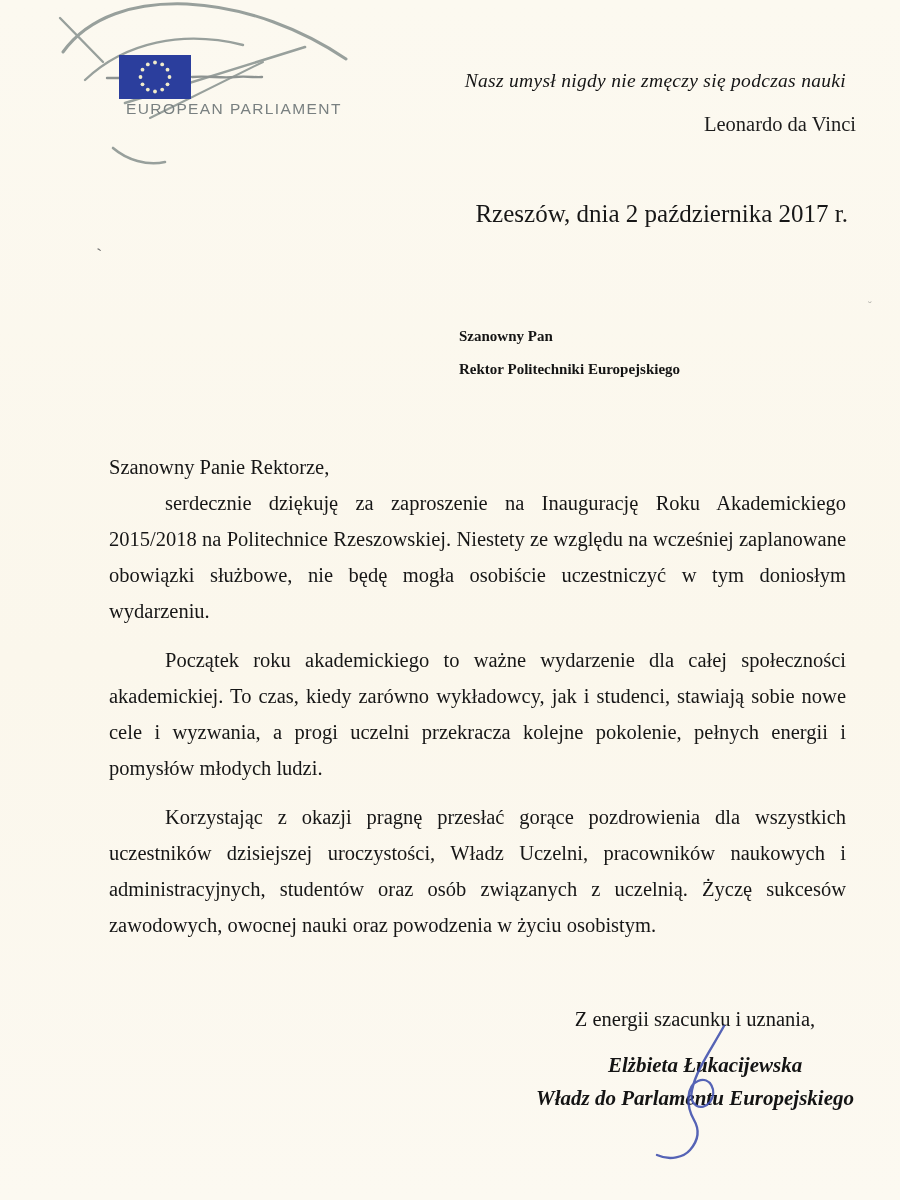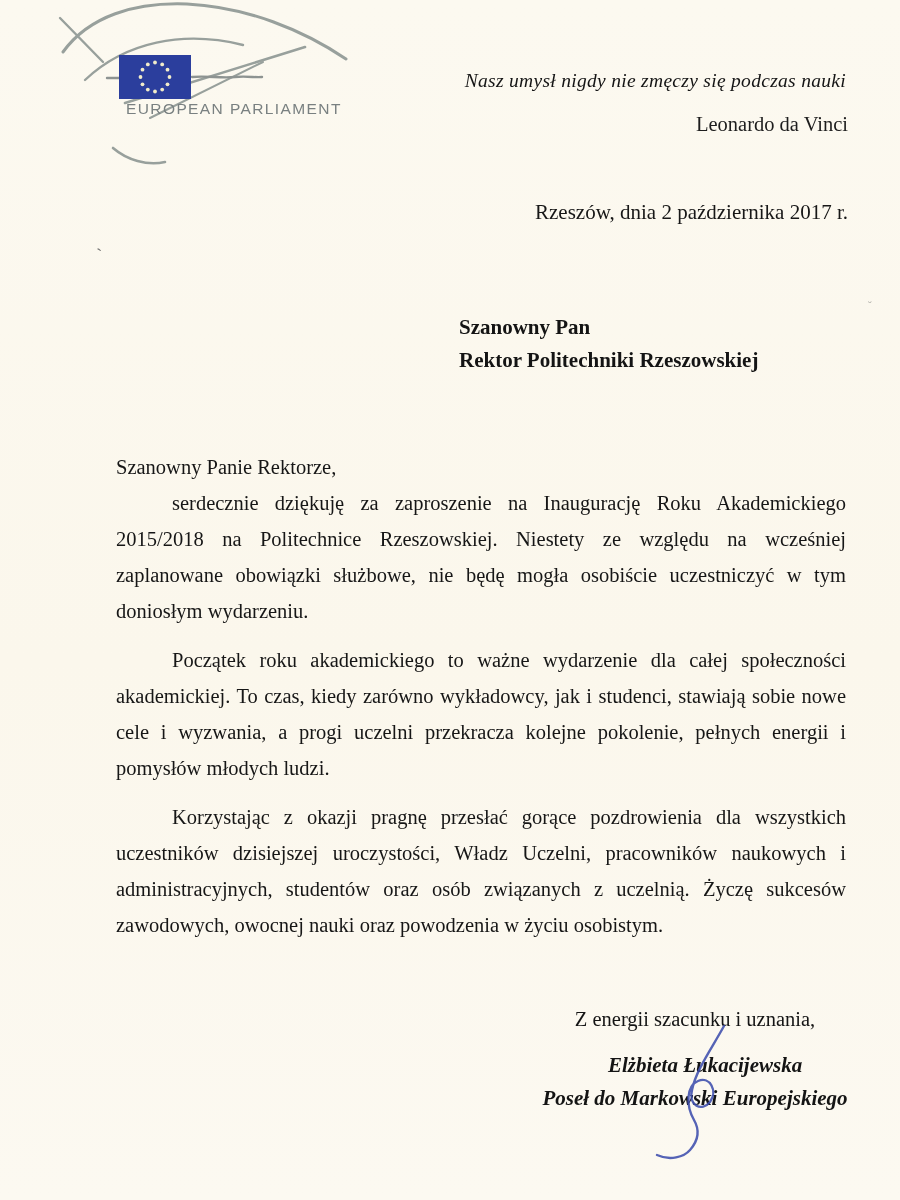--- a/index.html
+++ b/index.html
@@ -46,70 +46,70 @@
     font-size: 19.5px;
     font-weight: normal;
     font-style: italic;
     letter-spacing: 0.3px;
     color: #151515;
     white-space: nowrap;
   }
   .quote-author {
     position: absolute;
     top: 113px;
-    right: 52px;
+    right: 44px;
     font-size: 20.5px;
     color: #1d1d1d;
   }
 
   
   .dateline {
     position: absolute;
     top: 200px;
     right: 52px;
-    font-size: 21px;
+    font-size: 25px;
     color: #171717;
     white-space: nowrap;
   }
 
   
   .artifact {
     position: absolute;
     color: #6e6e6e;
     font-size: 18px;
     line-height: 1;
     user-select: none;
   }
   .artifact.a1 { left: 97px; top: 246px; transform: rotate(-8deg); }
   .artifact.a2 { left: 868px; top: 300px; font-size: 11px; color: #9a9a96; }
 
   
   .addressee {
     position: absolute;
     left: 459px;
-    top: 311px;
-    font-size: 21px;
+    top: 320px;
+    font-size: 15px;
     font-weight: bold;
     line-height: 33px;
     color: #141414;
     white-space: nowrap;
   }
 
   
   .letter-body {
     position: absolute;
     left: 104px;
     top: 449px;
     width: 742px;
     font-size: 20.5px;
     line-height: 36px;
     color: #161616;
   }
   .letter-body p {
-    margin: 0 0 13px 12px;
+    margin: 0 0 13px 5px;
     text-align: justify;
     text-indent: 56px;
   }
   .letter-body p.salutation {
     text-indent: 0;
     text-align: left;
     margin-bottom: 0;
   }
 
   
@@ -190,34 +190,34 @@
   <div class="quote">Nasz umysł nigdy nie zmęczy się podczas nauki</div>
   <div class="quote-author">Leonardo da Vinci</div>
 
   <div class="dateline">Rzeszów, dnia 2 października 2017 r.</div>
 
   <span class="artifact a1">`</span>
   <span class="artifact a2">˘</span>
 
   <div class="addressee">
     <div>Szanowny Pan</div>
-    <div>Rektor Politechniki Rzeszowskiej</div>
+    <div>Rektor Politechniki Europejskiego</div>
   </div>
 
   <div class="letter-body">
     <p class="salutation">Szanowny Panie Rektorze,</p>
     <p>serdecznie dziękuję za zaproszenie na Inaugurację Roku Akademickiego 2015/2018 na Politechnice Rzeszowskiej. Niestety ze względu na wcześniej zaplanowane obowiązki służbowe, nie będę mogła osobiście uczestniczyć w tym doniosłym wydarzeniu.</p>
     <p>Początek roku akademickiego to ważne wydarzenie dla całej społeczności akademickiej. To czas, kiedy zarówno wykładowcy, jak i studenci, stawiają sobie nowe cele i wyzwania, a progi uczelni przekracza kolejne pokolenie, pełnych energii i pomysłów młodych ludzi.</p>
     <p>Korzystając z okazji pragnę przesłać gorące pozdrowienia dla wszystkich uczestników dzisiejszej uroczystości, Władz Uczelni, pracowników naukowych i administracyjnych, studentów oraz osób związanych z uczelnią. Życzę sukcesów zawodowych, owocnej nauki oraz powodzenia w życiu osobistym.</p>
   </div>
 
   <div class="closing">
     <div class="valediction">Z energii szacunku i uznania,</div>
     <div class="signer-name">Elżbieta Łukacijewska</div>
-    <div class="signer-title">Poseł do Markowski Europejskiego</div>
+    <div class="signer-title">Władz do Parlamentu Europejskiego</div>
   </div>
 
   <svg class="signature" viewBox="0 0 120 150" aria-hidden="true">
     <path d="M84 8
              C 72 30, 56 52, 52 72
              C 48 88, 62 94, 70 84
              C 78 73, 70 58, 58 63
              C 46 68, 46 88, 54 102
              C 61 114, 57 124, 50 132
              C 44 139, 30 143, 17 137" fill="none" stroke="#3f4fae" stroke-width="2.4" stroke-linecap="round"></path>

